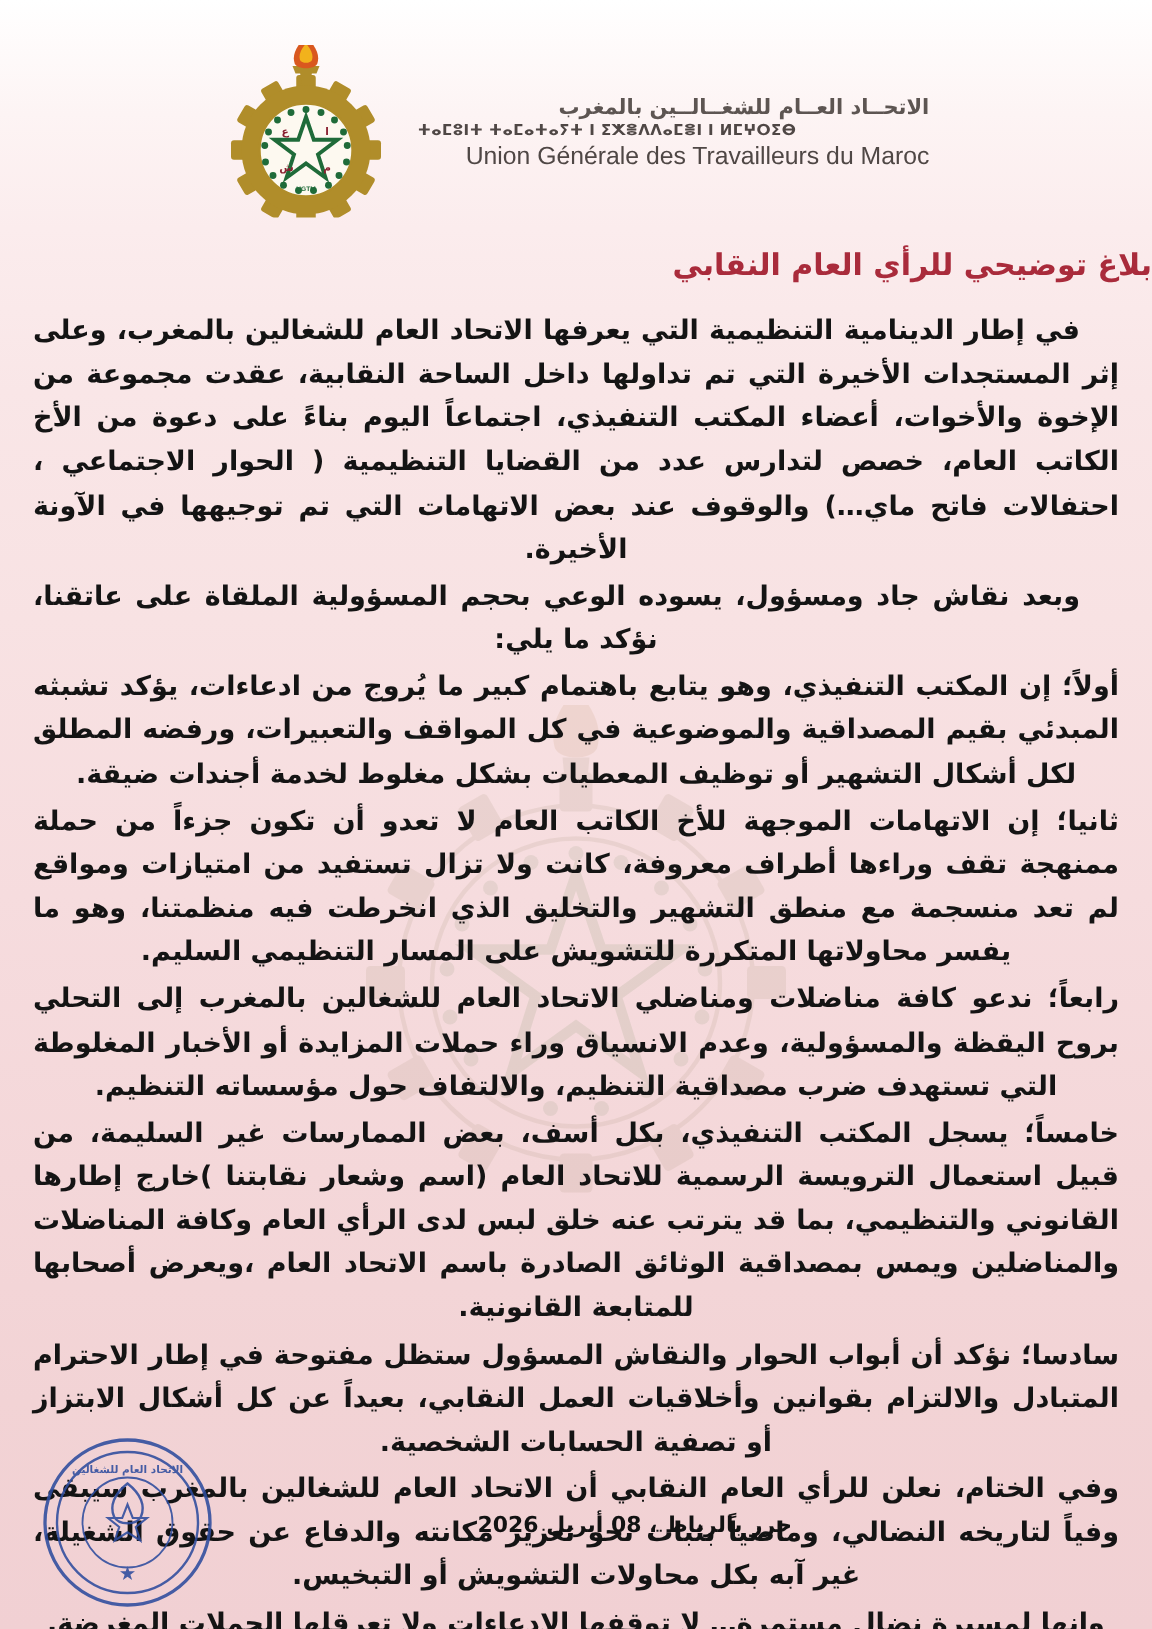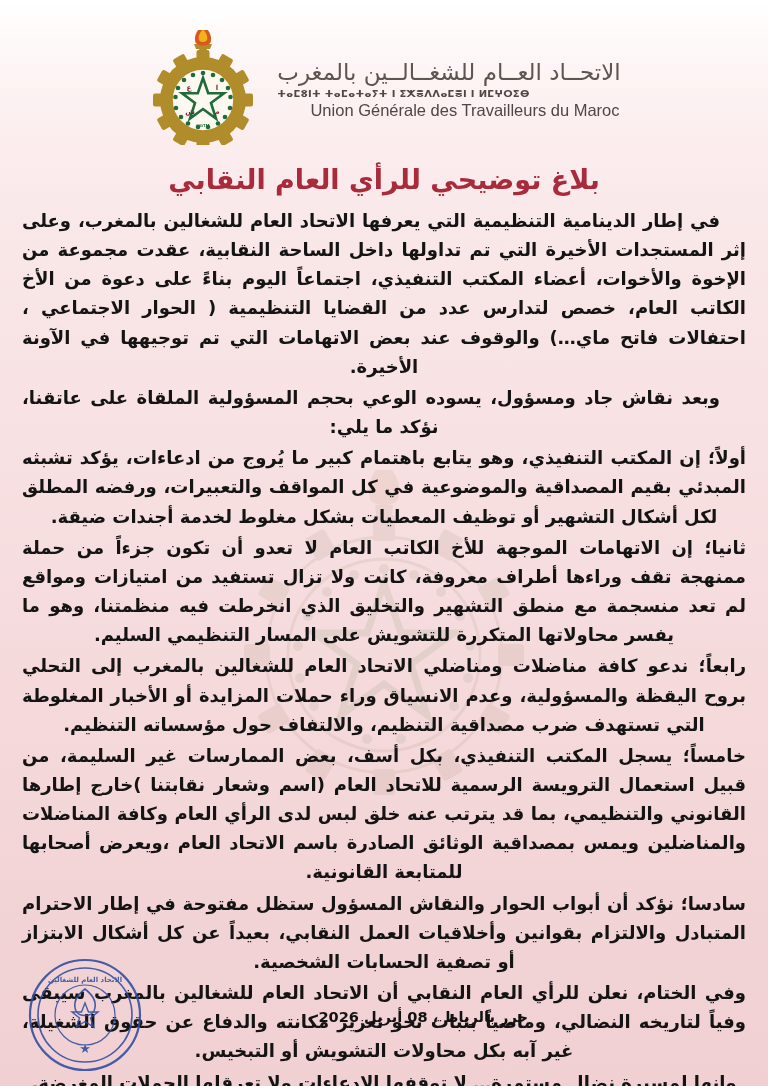--- a/index.html
+++ b/index.html
@@ -61,22 +61,22 @@
     height: 115px;
     flex: 0 0 112px;
     position: relative;
   }
   #org-names {
     text-align: right;
     direction: rtl;
     padding-top: 4px;
   }
   .org-ar {
-    font-size: 23px;
-    font-weight: normal;
+    font-size: 14px;
+    font-weight: bold;
     color: #5d5552;
     letter-spacing: 0.5px;
     line-height: 1.25;
     white-space: nowrap;
   }
   .org-tif {
     font-family: "DejaVu Sans", sans-serif;
     font-size: 10px;
     font-weight: bold;
     color: #4f4745;
@@ -97,22 +97,21 @@
     white-space: nowrap;
     margin-left: 32px;
   }
 
   
   #doc-title {
     position: absolute;
     top: 164px;
     left: 0;
     right: 0;
-    text-align: center;
-    font-size: 27px;
+    font-size: 20px;
     font-weight: bold;
     color: #a92b3b;
     letter-spacing: 0px;
   }
 
   
   #body-text {
     position: absolute;
     top: 206px;
     left: 22px;

